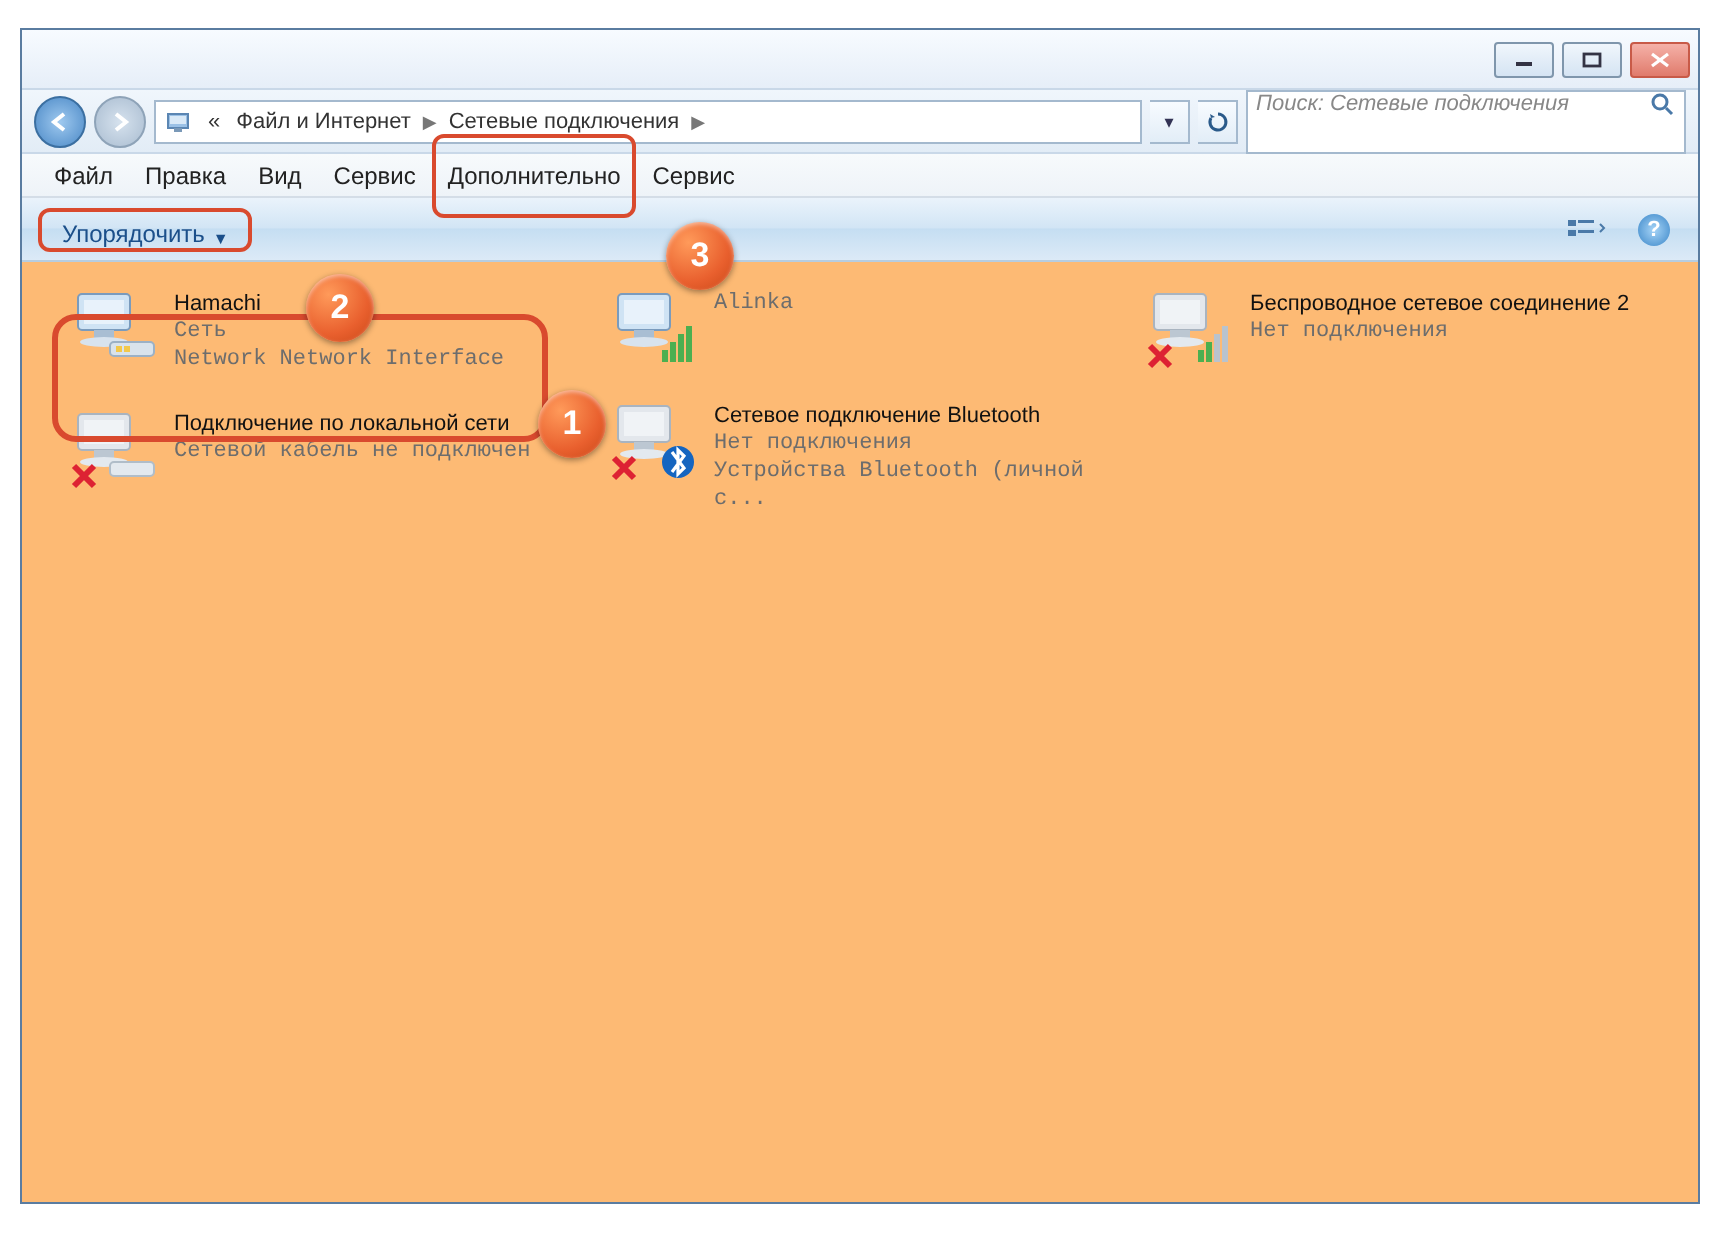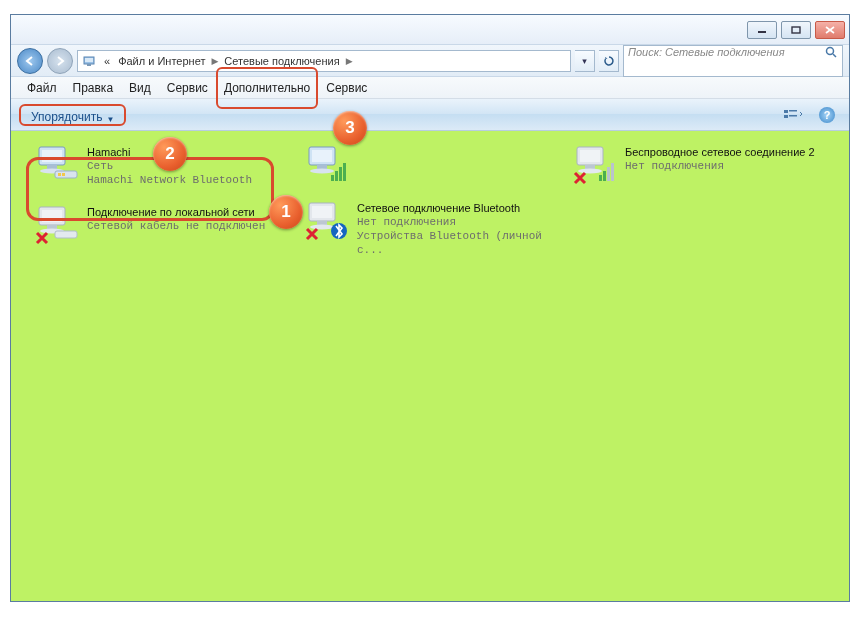--- a/index.html
+++ b/index.html
@@ -33,21 +33,21 @@
 
 .cmdbar { height: 32px; background: linear-gradient(#eaf3fb,#d2e5f5 48%,#c5def2 50%,#dceaf7); border-bottom: 1px solid #b7cde0; display: flex; align-items: center; padding: 0 8px; }
 .orgbtn { height: 22px; padding: 0 10px; border: 2px solid #d94a2e; border-radius: 6px; background: transparent; display: flex; align-items: flex-end; gap: 4px; font-size: 12px; color: #1b4f8a; cursor: pointer; }
 .orgbtn .dd { font-size: 8px; color: #1b4f8a; }
 .cmdbar .right { margin-left: auto; display: flex; align-items: center; gap: 6px; }
 .viewbtn, .helpbtn { width: 28px; height: 22px; display: flex; align-items: center; justify-content: center; cursor: pointer; }
 .viewbtn svg, .helpbtn svg { display:block; }
 .helpbtn .qc { width: 16px; height: 16px; border-radius: 50%; background: radial-gradient(#a6d4f7,#3a86c8); color: #fff; font-size: 11px; font-weight: bold; display: flex; align-items: center; justify-content: center; }
 
 
-.content { position: relative; width: 100%; height: calc(100% - 30px - 32px - 22px - 32px); background: #bef264; overflow: hidden; }
+.content { position: relative; width: 100%; height: calc(100% - 30px - 32px - 22px - 32px); background: #fdba74; overflow: hidden; }
 .conn { position: absolute; display: flex; width: 250px; }
 .conn .ic { width: 48px; height: 44px; flex-shrink:0; margin-right: 6px; position: relative; }
 .conn .txt { font-size: 11px; color: #333; line-height: 14px; padding-top: 2px; }
 .conn .txt .name { color: #111; }
 .conn .txt .l2, .conn .txt .l3 { color: #6d6d6d; font-family: Liberation Mono, monospace; }
 
 
 .ic-net svg { width:48px; height:44px; }
 
 
@@ -159,38 +159,39 @@
             <rect x="14" y="22" width="10" height="4" fill="#a9bed3"></rect>
             <ellipse cx="19" cy="28" rx="12" ry="2.5" fill="#d8e3ee"></ellipse>
             <rect x="22" y="28" width="22" height="7" rx="2" fill="#d9e3ec" stroke="#9bb1c6"></rect>
             <rect x="25" y="30" width="3" height="3" fill="#f2c84b"></rect>
             <rect x="29" y="30" width="3" height="3" fill="#f2c84b"></rect>
           </svg>
       </div>
       <div class="txt">
         <div class="name">Hamachi</div>
         <div class="l2">Сеть</div>
-        <div class="l3">Hamachi Network Bluetooth</div>
+        <div class="l3">Network Network Interface</div>
       </div>
     </div>
 
     <div class="conn" style="left:292px; top:12px;">
       <div class="ic">
         <svg viewBox="0 0 48 44">
             <rect x="6" y="4" width="26" height="18" rx="2" fill="#cfe3f4" stroke="#7a9bbd"></rect>
             <rect x="9" y="7" width="20" height="12" fill="#e8f2fb"></rect>
             <rect x="14" y="22" width="10" height="4" fill="#a9bed3"></rect>
             <ellipse cx="19" cy="28" rx="12" ry="2.5" fill="#d8e3ee"></ellipse>
         <rect x="28" y="32" width="3" height="6" fill="#4caf50"></rect>
             <rect x="32" y="28" width="3" height="10" fill="#4caf50"></rect>
             <rect x="36" y="24" width="3" height="14" fill="#4caf50"></rect>
             <rect x="40" y="20" width="3" height="18" fill="#4caf50"></rect>
           </svg>
       </div>
       <div class="txt">
+        <div class="l2">Alinka</div>
       </div>
     </div>
 
     <div class="conn" style="left:560px; top:12px;">
       <div class="ic">
         <svg viewBox="0 0 48 44">
             <rect x="6" y="4" width="26" height="18" rx="2" fill="#e3e7ec" stroke="#a9b4c0"></rect>
             <rect x="9" y="7" width="20" height="12" fill="#f0f3f6"></rect>
             <rect x="14" y="22" width="10" height="4" fill="#bcc7d2"></rect>
             <ellipse cx="19" cy="28" rx="12" ry="2.5" fill="#e3e9ef"></ellipse>

